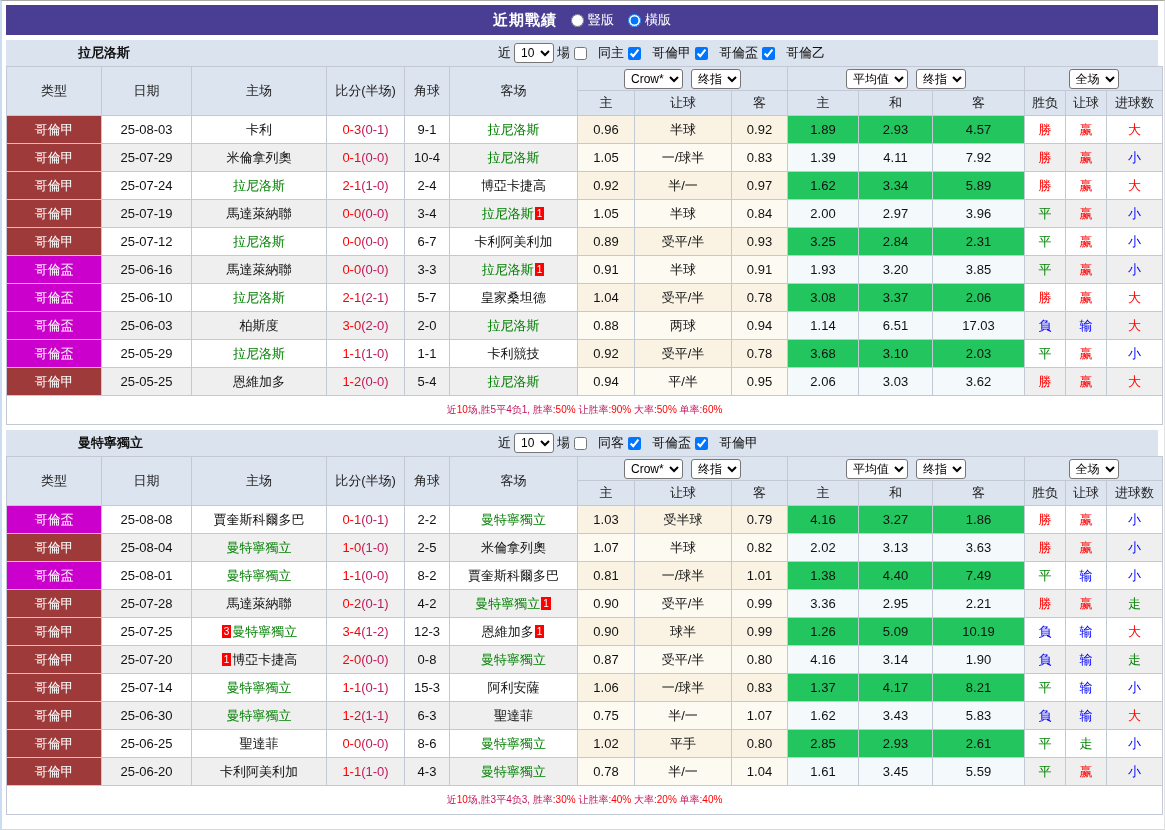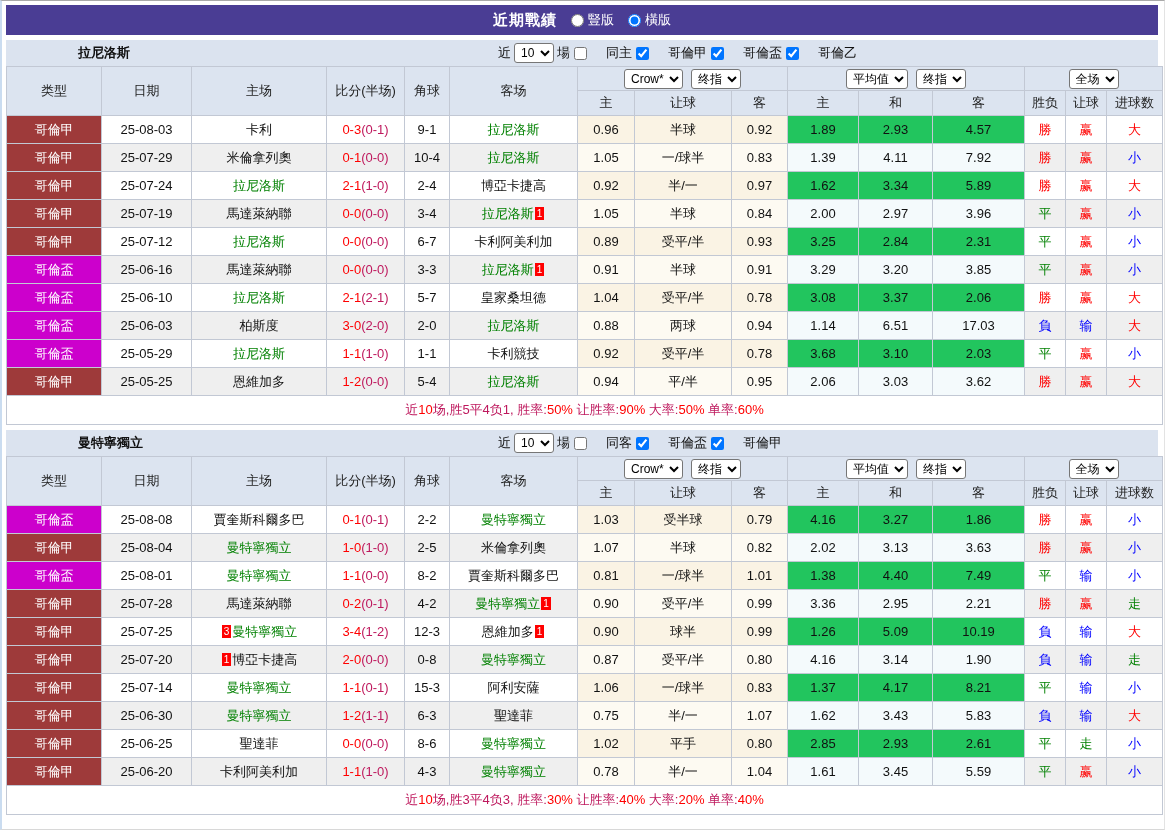--- a/index.html
+++ b/index.html
@@ -20,21 +20,21 @@
   .topbar label { display:inline-flex; align-items:center; gap:4px; font-size:13px; cursor:pointer; }
   .topbar input { margin:0; }
   
   .section { margin-top:5px; }
   .secbar {
     height:26px; background:#dbe3ef; position:relative;
     display:flex; align-items:center; font-size:13px;
   }
   .secbar .teamname { font-weight:bold; margin-left:72px; color:#111; }
   .secbar .ctrls { position:absolute; left:492px; display:flex; align-items:center; gap:3px; font-size:13px; color:#111; }
-  .secbar .ctrls label { display:inline-flex; align-items:center; gap:18px; cursor:pointer; }
+  .secbar .ctrls label { display:inline-flex; align-items:center; gap:10px; cursor:pointer; }
   .secbar .ctrls input { margin:0 1px; }
   select {
     font-family:"Liberation Sans","DejaVu Sans",sans-serif;
     font-size:12px; background:#fff; border:1px solid #767676; border-radius:3px; padding:1px 2px;
   }
   
   table { border-collapse:collapse; table-layout:fixed; width:1156px; font-size:13px; }
   th, td { border:1px solid #c2c8d4; text-align:center; padding:0 1px; overflow:hidden; white-space:nowrap; }
   thead th { background:#dce4f0; font-weight:normal; color:#222; }
   thead tr.grow th { height:24px; }
@@ -53,21 +53,21 @@
   .red  { color:#ff0000; }
   .blue { color:#0000ff; }
   .grn  { color:#008000; }
   .dk   { color:#be185d; }
   .teamgreen { color:#008000; }
   .badge {
     display:inline-block; background:#ff0000; color:#fff;
     font-size:10px; line-height:13px; padding:0 2px; margin:0 1px; vertical-align:1px;
   }
   tr.sumrow { height:29px; }
-  tr.sumrow td { background:#fff !important; font-size:13px; }
+  tr.sumrow td { background:#fff !important; font-size:10px; }
 </style>
 </head>
 <body>
 
 <div class="page">
   <div class="topbar">
     <span class="title">近期戰績</span>
     <label>
       <input type="radio" name="layout" style="">
       <span>豎版</span>
@@ -248,21 +248,21 @@
             <tr>
               <td class="type t-bei">哥倫盃</td>
               <td class="plain">25-06-16</td>
               <td class="team plain"><span class="">馬達萊納聯</span></td>
               <td class="plain"><span class="red">0-0</span><span class="dk">(0-0)</span></td>
               <td class="plain">3-3</td>
               <td class="team plain"><span class="teamgreen">拉尼洛斯</span><span class="badge">1</span></td>
               <td class="hc">0.91</td>
               <td class="hc">半球</td>
               <td class="hc">0.91</td>
-              <td class="eu">3.29</td>
+              <td class="eu">1.93</td>
               <td class="eu">3.20</td>
               <td class="eu">3.85</td>
               <td class="res grn">平</td>
               <td class="res red">赢</td>
               <td class="res blue">小</td>
             </tr>
             <tr>
               <td class="type t-bei">哥倫盃</td>
               <td class="plain">25-06-10</td>
               <td class="team plain"><span class="teamgreen">拉尼洛斯</span></td>

